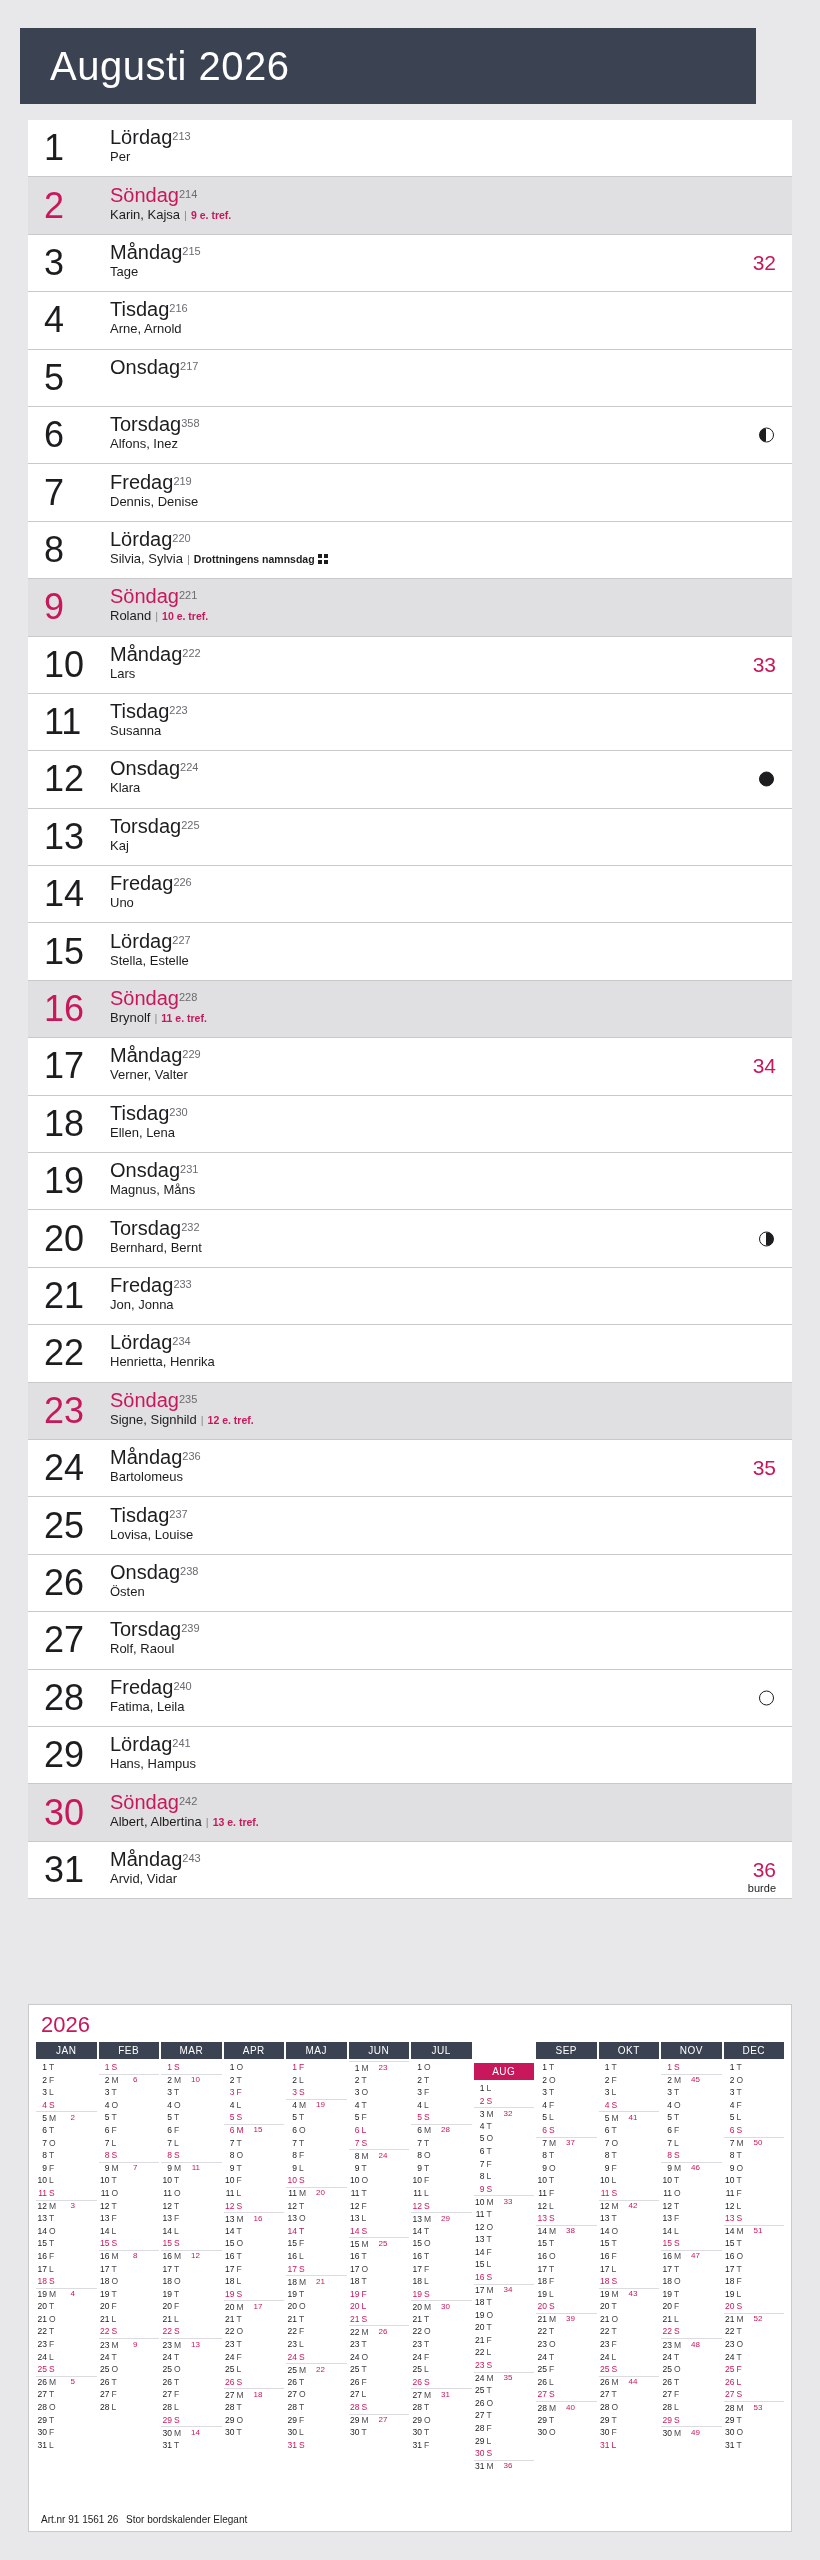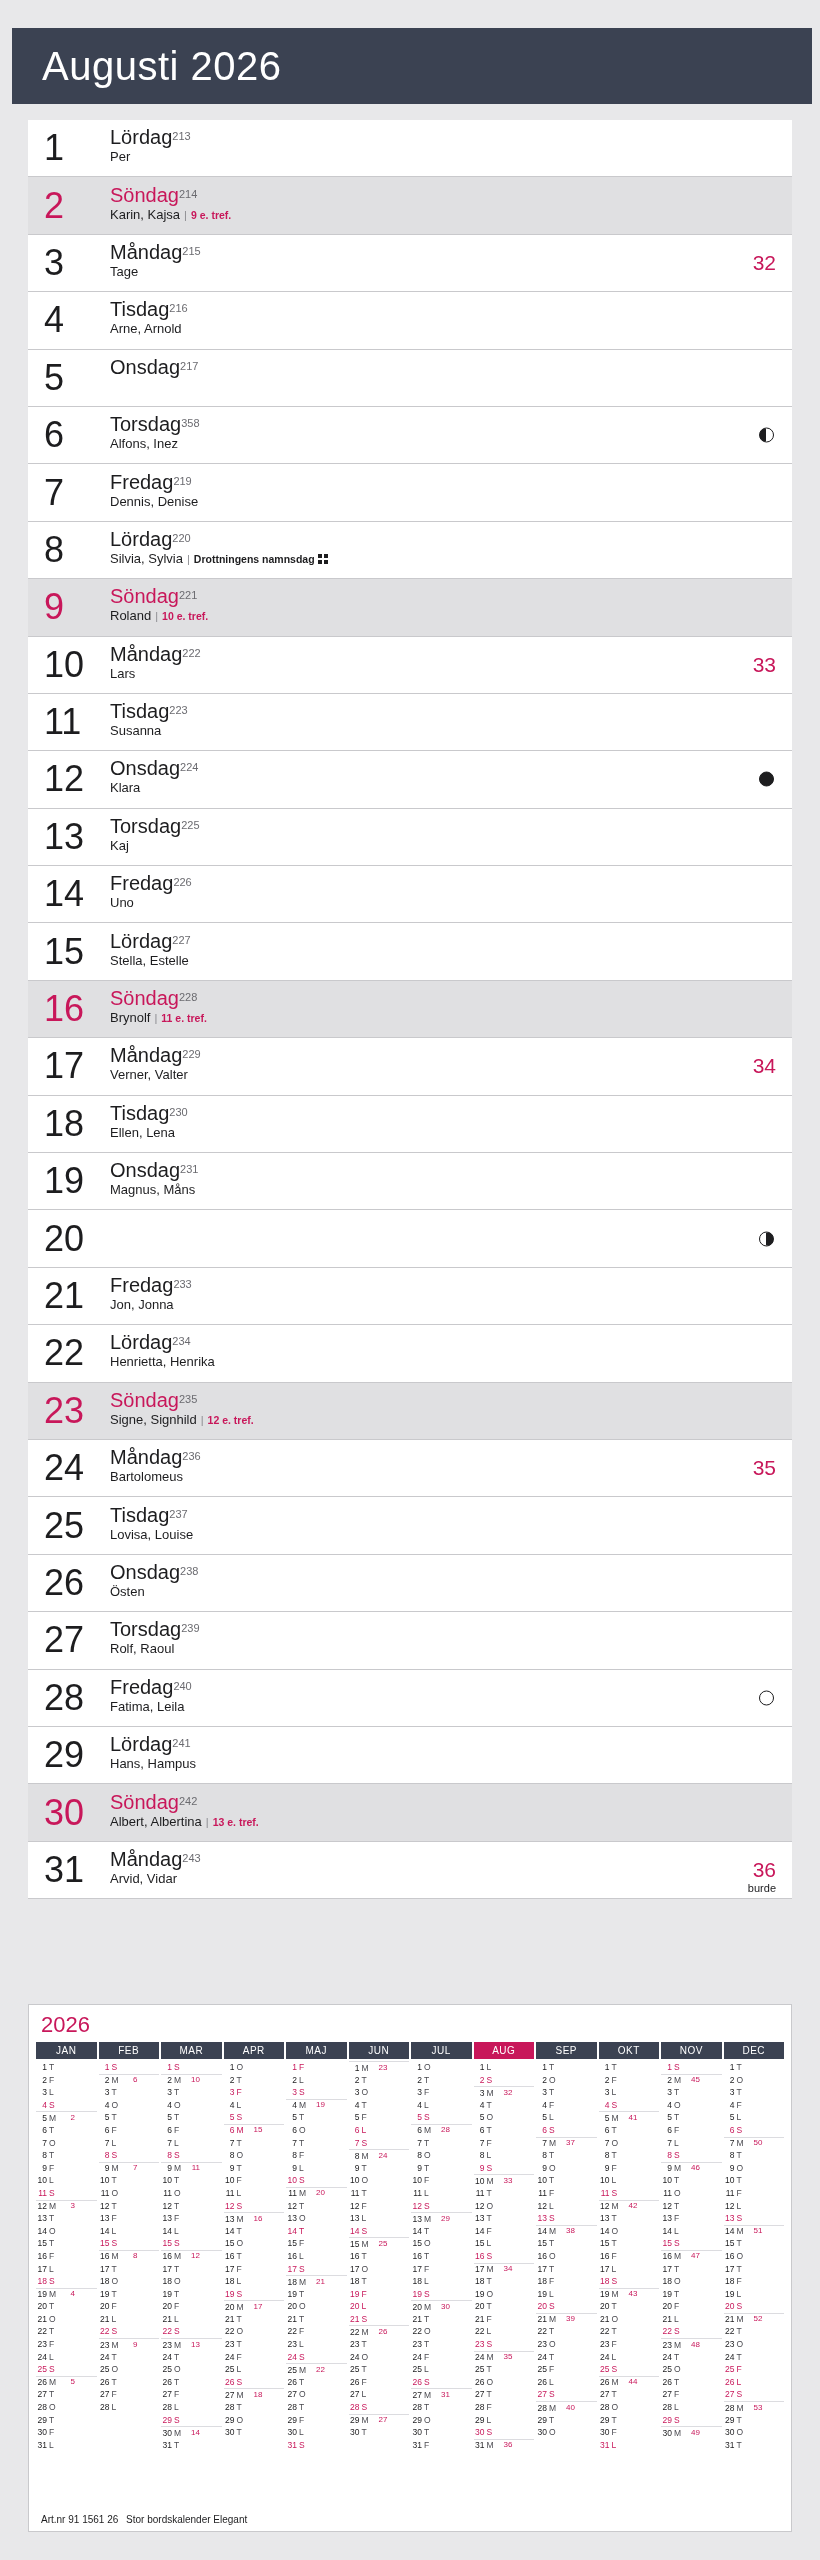--- a/index.html
+++ b/index.html
@@ -16,22 +16,22 @@
     width: 820px;
     height: 2560px;
     background: #e8e8ea;
     position: relative;
     overflow: hidden;
   }
 
   
   .header {
     position: absolute;
-    top: 28px; left: 12px;
-    width: 800px; height: 76px;
+    top: 28px; left: 20px;
+    width: 736px; height: 76px;
     background: #3b4252;
     display: flex;
     align-items: center;
   }
   .header-title {
     color: #ffffff;
     font-size: 40px;
     font-weight: 400;
     letter-spacing: 0.5px;
     padding-left: 30px;
@@ -175,21 +175,21 @@
     font-size: 8px;
   }
   .mhead {
     background: #3b4252;
     color: #ffffff;
     text-align: center;
     font-size: 10px;
     padding: 3px 0;
     letter-spacing: 0.5px;
   }
-  .mcol.active .mhead { background: #c8175a; }
+  .mcol.active .mhead { background: #c8175a; margin-top: 21px; }
   .mdays { padding-top: 2px; }
   .drow {
     display: flex;
     align-items: center;
     height: 12.6px;
     font-size: 8.5px;
     line-height: 12.6px;
     color: #1d1d1f;
     white-space: nowrap;
   }
@@ -356,20 +356,24 @@
       </div>
       <div class="day-row">
         <div class="daynum">19</div>
         <div class="dayinfo">
           <div><span class="dayname">Onsdag</span><span class="daynr">231</span></div>
           <span class="names"><span>Magnus, Måns</span></span>
         </div>
       </div>
       <div class="day-row">
         <div class="daynum">20</div>
+        <div class="dayinfo">
+          <div><span class="dayname">Torsdag</span><span class="daynr">232</span></div>
+          <span class="names"><span>Bernhard, Bernt</span></span>
+        </div>
         <div class="moon first"></div>
       </div>
       <div class="day-row">
         <div class="daynum">21</div>
         <div class="dayinfo">
           <div><span class="dayname">Fredag</span><span class="daynr">233</span></div>
           <span class="names"><span>Jon, Jonna</span></span>
         </div>
       </div>
       <div class="day-row">

